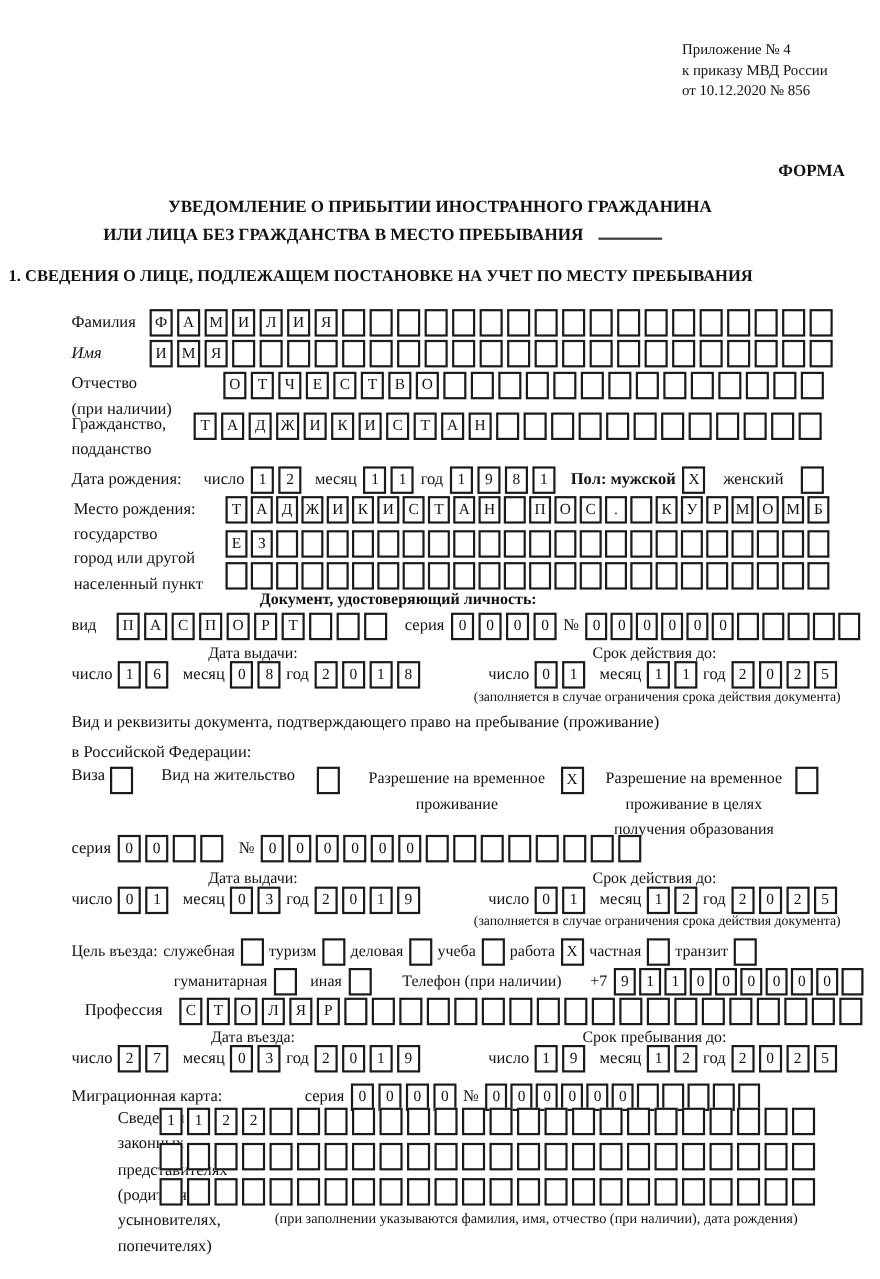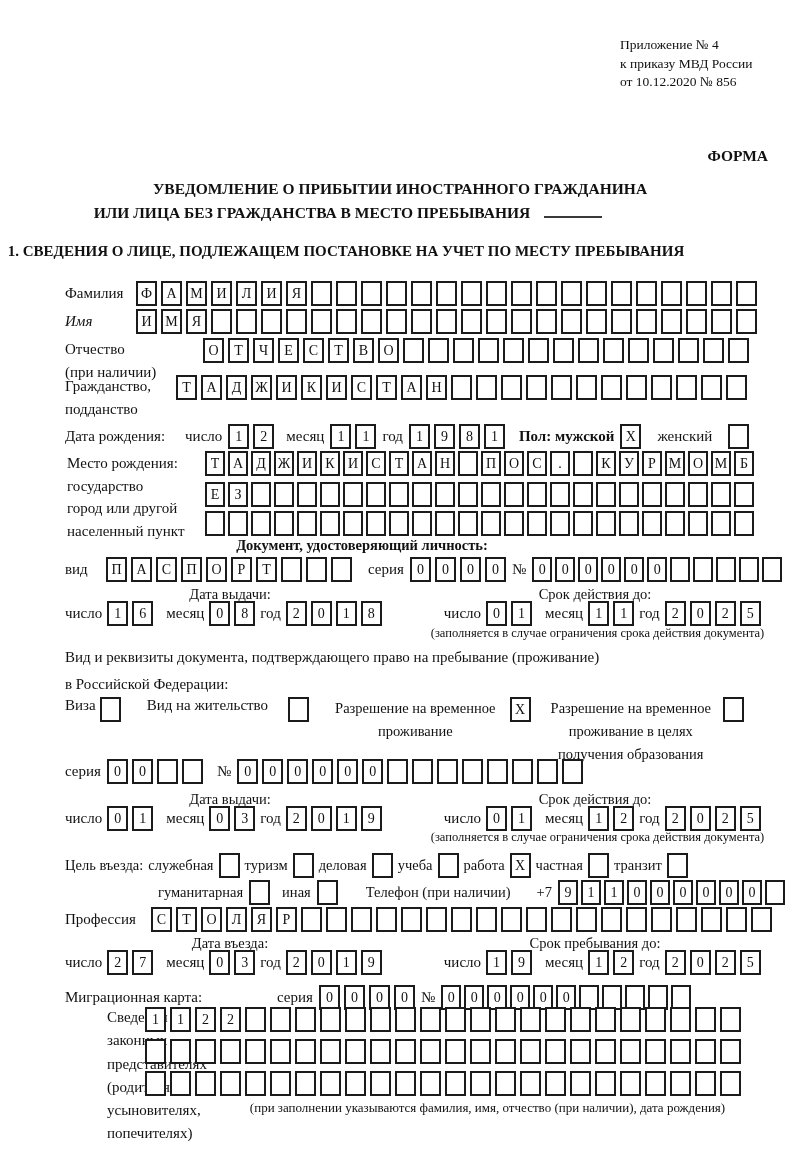--- a/index.html
+++ b/index.html
@@ -512,21 +512,21 @@
         <span class="cell">0</span>
         <span class="cell">0</span>
         <span class="cell">0</span>
         <span class="cell">0</span>
         <span class="cell">0</span>
         <span class="cell">0</span>
         <span class="cell"></span>
       </span>
   </div>
 
-  <div class="row" style="top:907px;left:65px;">
+  <div class="row" style="top:907px;left:77px;">
     <span style="width:78px;">Профессия</span>
     <span class="cellrow">
         <span class="cell">С</span>
         <span class="cell">Т</span>
         <span class="cell">О</span>
         <span class="cell">Л</span>
         <span class="cell">Я</span>
         <span class="cell">Р</span>
         <span class="cell"></span>
         <span class="cell"></span>

